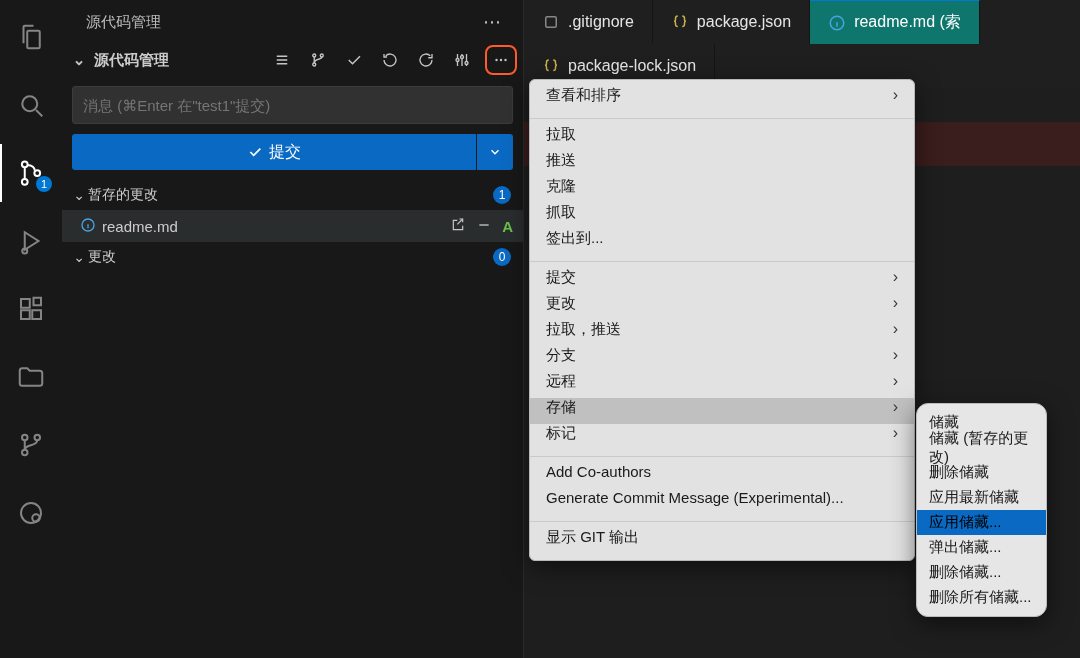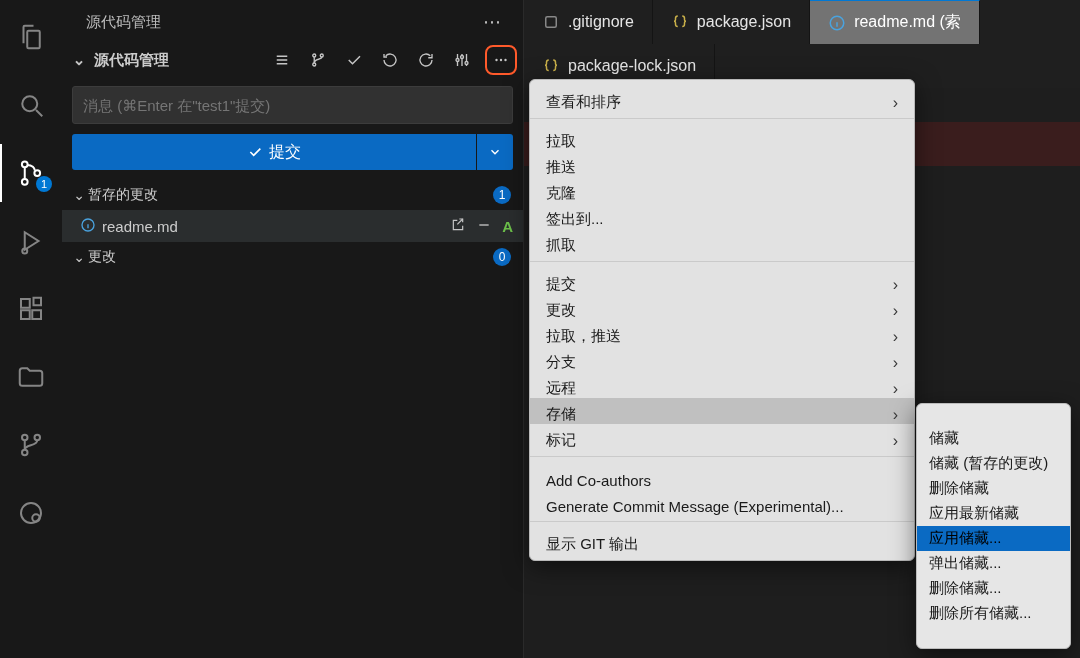--- a/index.html
+++ b/index.html
@@ -31,34 +31,34 @@
   .group-row .count { margin-left: auto; margin-right: 12px; background: #0a6ac3; color: #fff; font-size: 12px; min-width: 18px; height: 18px; border-radius: 9px; display: inline-flex; align-items: center; justify-content: center; padding: 0 5px; }
   .file-row { display: flex; align-items: center; height: 32px; background: #2a2d2e; padding-left: 18px; font-size: 15px; }
   .file-row .fname { margin-left: 6px; }
   .file-row .right { margin-left: auto; display: flex; align-items: center; gap: 10px; padding-right: 10px; color: #c5c5c5; }
   .letter-a { color: #6cc04a; font-weight: 600; }
   
   .editor-col { flex: 1; display: flex; flex-direction: column; background: #1e1e1e; }
   .tabs-row { display: flex; height: 44px; background: #1f1f1f; }
   .tabs-row2 { display: flex; height: 44px; background: #1f1f1f; }
   .tab { display: flex; align-items: center; gap: 8px; padding: 0 18px; font-size: 16px; color: #e5e5e5; border-right: 1px solid #141414; white-space: nowrap; }
-  .tab.active { color: #ffffff; background: #737373; border-top: 1px solid #0078d4; }
+  .tab.active { color: #ffffff; background: #0f766e; border-top: 1px solid #0078d4; }
   .tab .ico { width: 18px; height: 18px; display: inline-flex; align-items: center; justify-content: center; }
   .ico-json { color: #c9b04a; }
   .ico-info { color: #4aa3df; }
   .open-editor { background: #1b1b1b; height: 44px; display: flex; align-items: center; padding-left: 14px; font-size: 16px; color: #cccccc; gap: 8px; }
   .open-editor.modified { background: #3a1d1d; }
   
   .ctx-menu { position: absolute; left: 529px; top: 79px; width: 386px; background: #e2e2e2; border: 1px solid #b9b9b9; border-radius: 6px; box-shadow: 0 6px 24px rgba(0,0,0,0.5); padding: 6px 0; color: #1a1a1a; font-size: 15px; }
-  .ctx-item { height: 26px; display: flex; align-items: flex-end; padding: 0 16px; justify-content: space-between; }
+  .ctx-item { height: 26px; display: flex; align-items: flex-start; padding: 0 16px; justify-content: space-between; }
   .ctx-item .arr { font-size: 16px; color: #3a3a3a; }
   .ctx-item.highlight { background: #c0c0c0; }
   .ctx-sep { height: 1px; background: #cacaca; margin: 6px 0; }
   
-  .sub-menu { position: absolute; left: 916px; top: 403px; width: 155px; background: #e6e6e6; border: 1px solid #bcbcbc; border-radius: 6px; box-shadow: 0 6px 24px rgba(0,0,0,0.5); padding: 22px 0; color: #1a1a1a; font-size: 15px; }
+  .sub-menu { position: absolute; left: 916px; top: 403px; width: 131px; background: #e6e6e6; border: 1px solid #bcbcbc; border-radius: 12px; box-shadow: 0 6px 24px rgba(0,0,0,0.5); padding: 6px 0; color: #1a1a1a; font-size: 15px; }
   .sub-item { height: 25px; display: flex; align-items: center; padding: 0 12px; }
   .sub-item.selected { background: #0a6ac3; color: #000000; }
 </style>
 </head>
 <body>
 
 <div class="root">
 
   <div class="activity-bar">
     <div class="activity-item">
@@ -289,24 +289,24 @@
     <div class="ctx-item">
       <span>拉取</span>
     </div>
     <div class="ctx-item">
       <span>推送</span>
     </div>
     <div class="ctx-item">
       <span>克隆</span>
     </div>
     <div class="ctx-item">
+      <span>抓取</span>
+    </div>
+    <div class="ctx-item">
       <span>签出到...</span>
-    </div>
-    <div class="ctx-item">
-      <span>抓取</span>
     </div>
     <div class="ctx-sep"></div>
     <div class="ctx-item">
       <span>提交</span>
       <span class="arr">›</span>
     </div>
     <div class="ctx-item">
       <span>更改</span>
       <span class="arr">›</span>
     </div>

